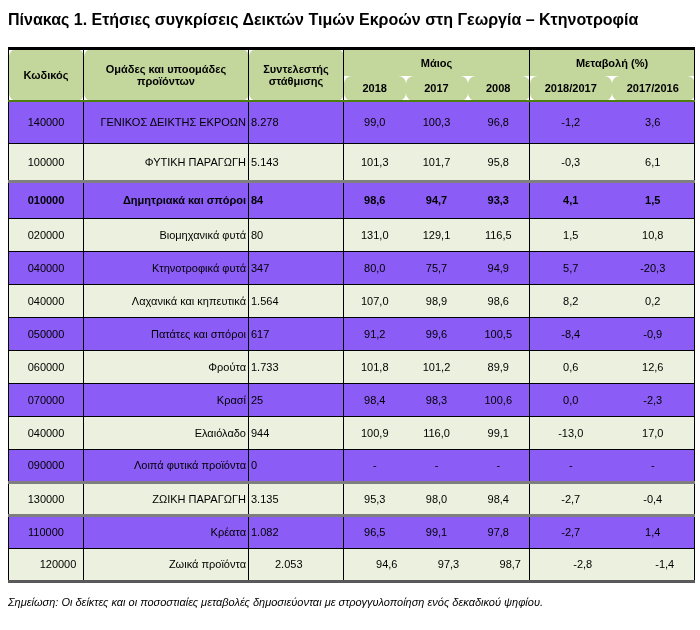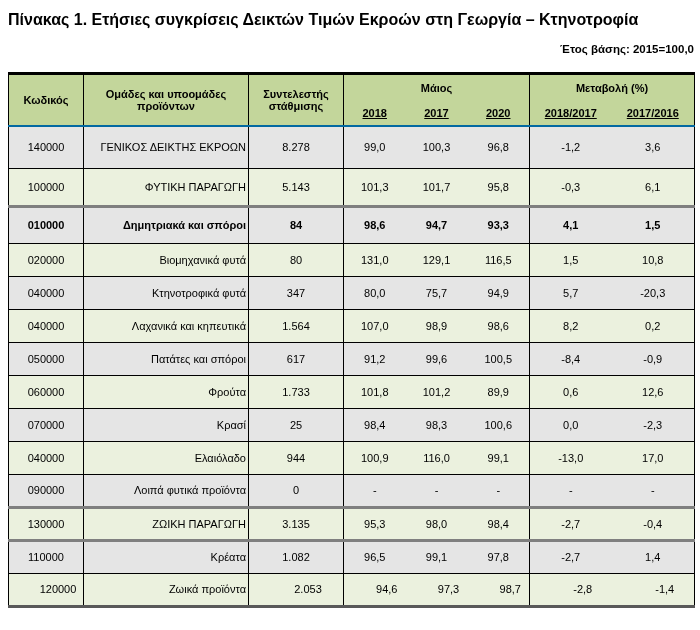--- a/index.html
+++ b/index.html
@@ -34,55 +34,54 @@
     padding:1px 2px;
     overflow:hidden;
   }
   thead th{
     background:#c3d69b;
     font-weight:bold;
     text-align:center;
     vertical-align:middle;
   }
   thead tr.h1 th{height:24px;}
-  thead tr.h2 th{height:22px;text-decoration:underline;}
+  thead tr.h2 th{height:22px;}
   .th-br{border-right:1px solid #000;}
-  .th-bb{border-bottom:2px solid #0369a1;}
+  .th-bb{border-bottom:2px solid #4d7c0f;border-radius:8px;}
   tbody td{border-bottom:1px solid #000;vertical-align:middle;}
   tbody td:nth-child(1),
   tbody td:nth-child(2),
   tbody td:nth-child(3),
   tbody td:nth-child(6){border-right:1px solid #000;}
-  tbody tr{height:33px;background:#e5e5e5;}
+  tbody tr{height:33px;background:#8b5cf6;}
   tbody tr:nth-child(even){background:#ebf1de;}
   tbody tr:nth-child(1){height:42px;}
   tbody tr:nth-child(2){height:38px;padding-left:41px;}
   tbody tr:nth-child(3){height:37px;font-weight:bold;}
   tbody tr:nth-child(2) td,
   tbody tr:nth-child(11) td,
   tbody tr:nth-child(12) td{border-bottom:3px solid #7f7f7f;}
   tbody tr:nth-child(14) td{border-bottom:3px solid #595959;padding-left:26px;}
   .c-code{text-align:center;}
   .c-name{text-align:right;padding-left:8px;}
-  .c-weight{text-align:center;padding-right:7px;}
+  .c-weight{text-align:left;padding-right:7px;}
   .c-val{text-align:center;}
   .footnote{
     font-size:11px;
     font-style:italic;
     margin-top:13px;
   }
 </style>
 </head>
 <body>
 
 <div class="wrap">
 
   <div class="doc-title">Πίνακας 1. Ετήσιες συγκρίσεις Δεικτών Τιμών Εκροών στη Γεωργία – Κτηνοτροφία</div>
 
-  <div class="base-year">Έτος βάσης: 2015=100,0</div>
 
   <table class="idx">
     <colgroup>
       <col style="width:75px">
         <col style="width:165px">
         <col style="width:95px">
       <col style="width:62px">
         <col style="width:62px">
         <col style="width:62px">
       <col style="width:82px">
@@ -92,21 +91,21 @@
       <tr class="h1">
         <th rowspan="2" class="th-br th-bb">Κωδικός</th>
         <th rowspan="2" class="th-br th-bb">Ομάδες και υποομάδες προϊόντων</th>
         <th rowspan="2" class="th-br th-bb">Συντελεστής στάθμισης</th>
         <th colspan="3" class="th-br">Μάιος</th>
         <th colspan="2">Μεταβολή (%)</th>
       </tr>
       <tr class="h2">
         <th class="th-bb">2018</th>
         <th class="th-bb">2017</th>
-        <th class="th-br th-bb">2020</th>
+        <th class="th-br th-bb">2008</th>
         <th class="th-bb">2018/2017</th>
         <th class="th-bb">2017/2016</th>
       </tr>
     </thead>
     <tbody>
         <tr>
           <td class="c-code">140000</td>
           <td class="c-name">ΓΕΝΙΚΟΣ ΔΕΙΚΤΗΣ ΕΚΡΟΩΝ</td>
           <td class="c-weight">8.278</td>
           <td class="c-val">99,0</td>
@@ -241,14 +240,15 @@
           <td class="c-weight">2.053</td>
           <td class="c-val">94,6</td>
           <td class="c-val">97,3</td>
           <td class="c-val">98,7</td>
           <td class="c-val">-2,8</td>
           <td class="c-val">-1,4</td>
         </tr>
       </tbody>
   </table>
 
+  <div class="footnote">Σημείωση: Οι δείκτες και οι ποσοστιαίες μεταβολές δημοσιεύονται με στρογγυλοποίηση ενός δεκαδικού ψηφίου.</div>
 
 </div>
 
 </body></html>

